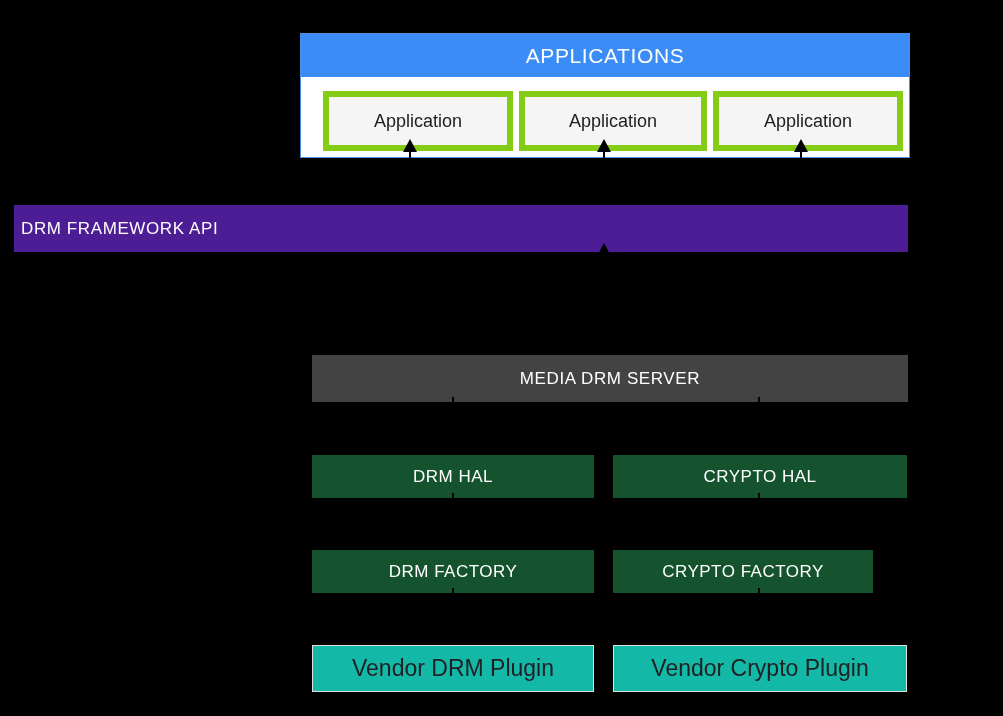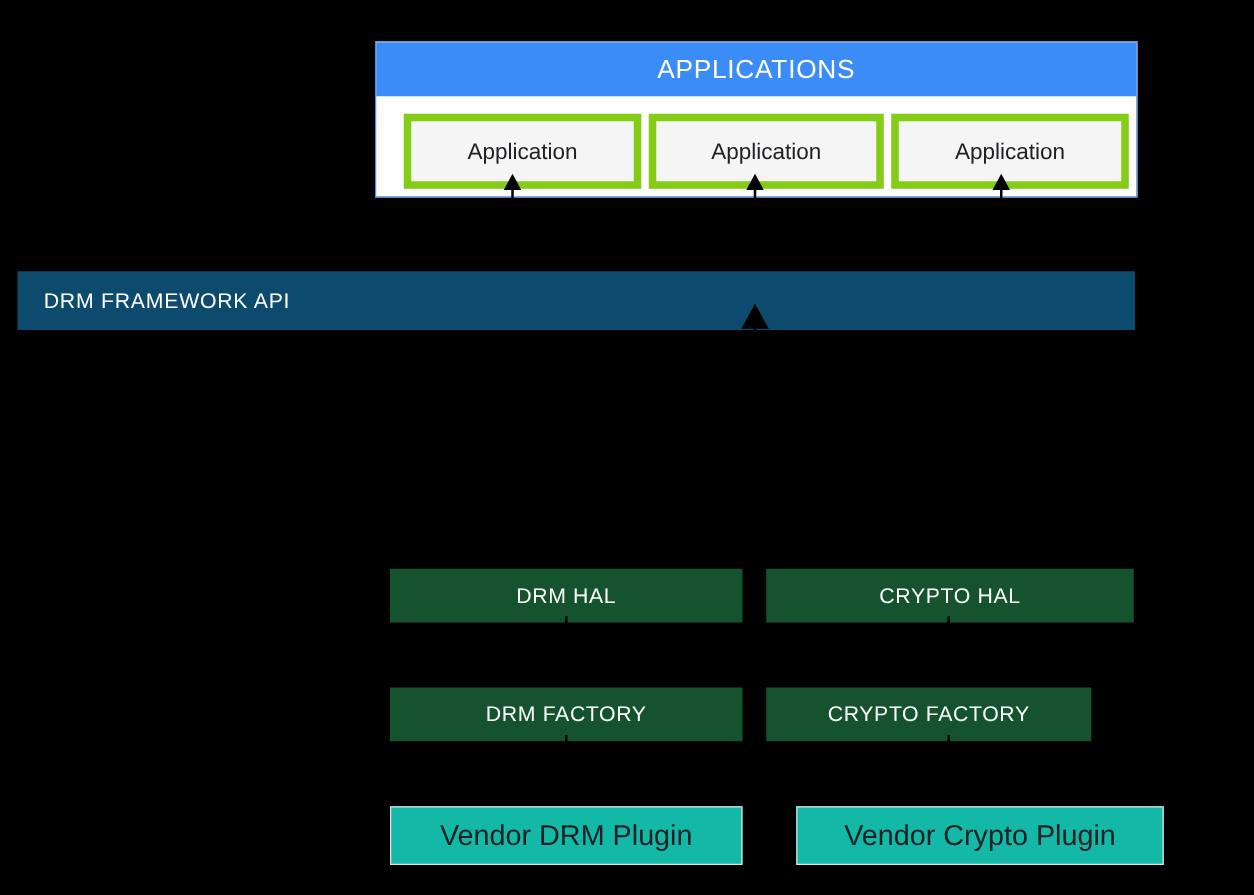--- a/index.html
+++ b/index.html
@@ -64,29 +64,29 @@
     align-items: center;
     justify-content: center;
   }
   #app-box-1 { left: 22px;  width: 178px; }
   #app-box-2 { left: 218px; width: 176px; }
   #app-box-3 { left: 412px; width: 178px; }
 
   
   #drm-framework-api {
     left: 14px;
-    top: 217px;
+    top: 205px;
     width: 894px;
     height: 47px;
-    background: #0c4a6e;
+    background: #4c1d95;
     color: #ffffff;
     font-size: 17px;
     letter-spacing: 0.6px;
     justify-content: flex-start;
-    padding-left: 21px;
+    padding-left: 7px;
   }
 
   
   #media-drm-server {
     left: 312px;
     top: 355px;
     width: 596px;
     height: 47px;
     background: #434343;
     color: #ffffff;
@@ -109,21 +109,21 @@
 
   
   .plugin-box {
     background: #14b8a6;
     border: 1px solid #e0e0e0;
     color: #202124;
     font-size: 23px;
     height: 47px;
   }
   #vendor-drm-plugin    { left: 312px; top: 645px; width: 282px; }
-  #vendor-crypto-plugin { left: 613px; top: 645px; width: 294px; margin-left: 24px; }
+  #vendor-crypto-plugin { left: 613px; top: 645px; width: 294px; }
 
   
   .conn-line {
     position: absolute;
     background: #000000;
     width: 2px;
   }
   .arrow-head {
     position: absolute;
     width: 0;
@@ -161,20 +161,21 @@
   <div class="conn-line" style="left:800px; top:150px; height:14px;"></div>
   <div class="arrow-head arrow-up" style="left:794px; top:139px;"></div>
   <div class="conn-line" style="left:836px; top:160px; height:55px;"></div>
   <div class="arrow-head arrow-down" style="left:830px; top:213px;"></div>
 
   <div class="node" id="drm-framework-api">DRM FRAMEWORK API</div>
 
   <div class="arrow-head arrow-up-lg" style="left:593px; top:243px;"></div>
   <div class="conn-line" style="left:603px; top:263px; height:94px;"></div>
 
+  <div class="node" id="media-drm-server">MEDIA DRM SERVER</div>
 
   <div class="conn-line" style="left:452px; top:397px; height:60px;"></div>
   <div class="conn-line" style="left:758px; top:397px; height:60px;"></div>
 
   <div class="node orange-box" id="drm-hal">DRM HAL</div>
   <div class="node orange-box" id="crypto-hal">CRYPTO HAL</div>
 
   <div class="conn-line" style="left:452px; top:493px; height:60px;"></div>
   <div class="conn-line" style="left:758px; top:493px; height:60px;"></div>
 

